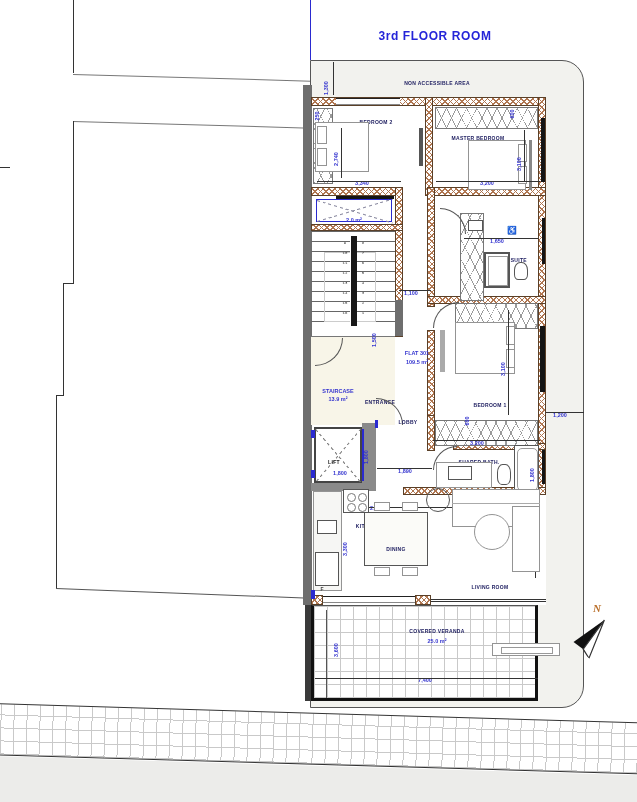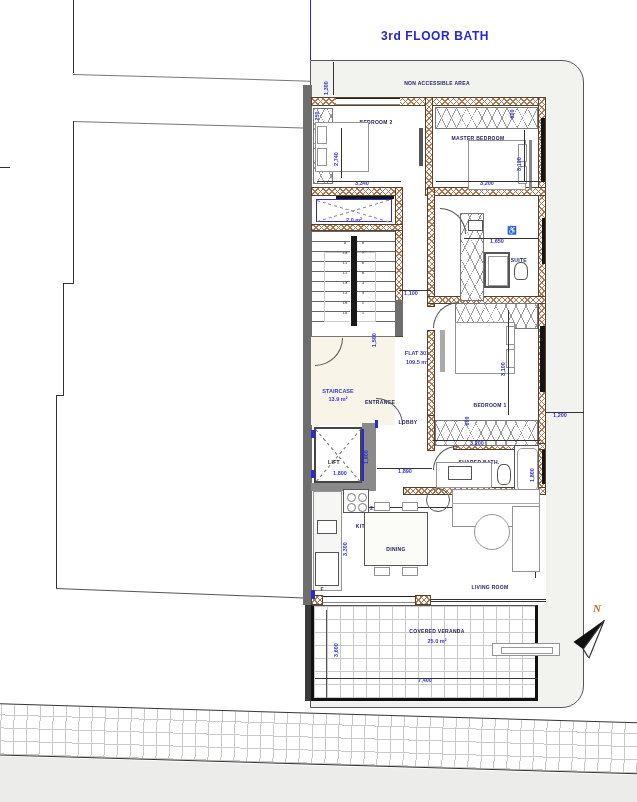--- a/index.html
+++ b/index.html
@@ -49,21 +49,21 @@
   <div class="abs line" style="left:73px;top:74px;width:238px;height:1px;transform:rotate(1.6deg);transform-origin:left top;background:#777;"></div>
   <div class="abs line" style="left:73px;top:121px;width:238px;height:1px;transform:rotate(1.6deg);transform-origin:left top;background:#777;"></div>
   <div class="abs line" style="left:73px;top:121px;width:1px;height:162px;"></div>
   <div class="abs line" style="left:63px;top:283px;width:11px;height:1px;"></div>
   <div class="abs line" style="left:63px;top:283px;width:1px;height:112px;"></div>
   <div class="abs line" style="left:56px;top:395px;width:8px;height:1px;"></div>
   <div class="abs line" style="left:56px;top:395px;width:1px;height:193px;"></div>
   <div class="abs line" style="left:56px;top:588px;width:248px;height:1px;transform:rotate(2.2deg);transform-origin:left top;background:#555;"></div>
   <div class="abs line" style="left:0;top:167px;width:10px;height:1px;"></div>
 
-  <div class="abs pt" style="left:435px;top:33px;"><span class="title cw">3rd FLOOR BATH</span></div>
+  <div class="abs pt" style="left:435px;top:33px;"><span class="title cw">3rd FLOOR ROOM</span></div>
   <div class="abs bluebit" style="left:310px;top:0;width:1px;height:60px;"></div>
 
   <div class="abs" style="left:310px;top:60px;width:274px;height:648px;border:1.5px solid #555;border-radius:0 22px 22px 0;background:#f2f2ee;box-sizing:border-box;"></div>
   <div class="abs pt" style="left:437px;top:74px;"><span class="lbl cw">NON ACCESSIBLE AREA</span></div>
   <div class="abs pt" style="left:326px;top:79px;"><span class="dim cv">1,300</span></div>
   <div class="abs line" style="left:333px;top:62px;width:1px;height:33px;"></div>
 
   <div class="abs" style="left:311px;top:97px;width:235px;height:508px;background:#fff;"></div>
 
   <div class="abs gwall" style="left:303px;top:85px;width:9px;height:520px;"></div>

